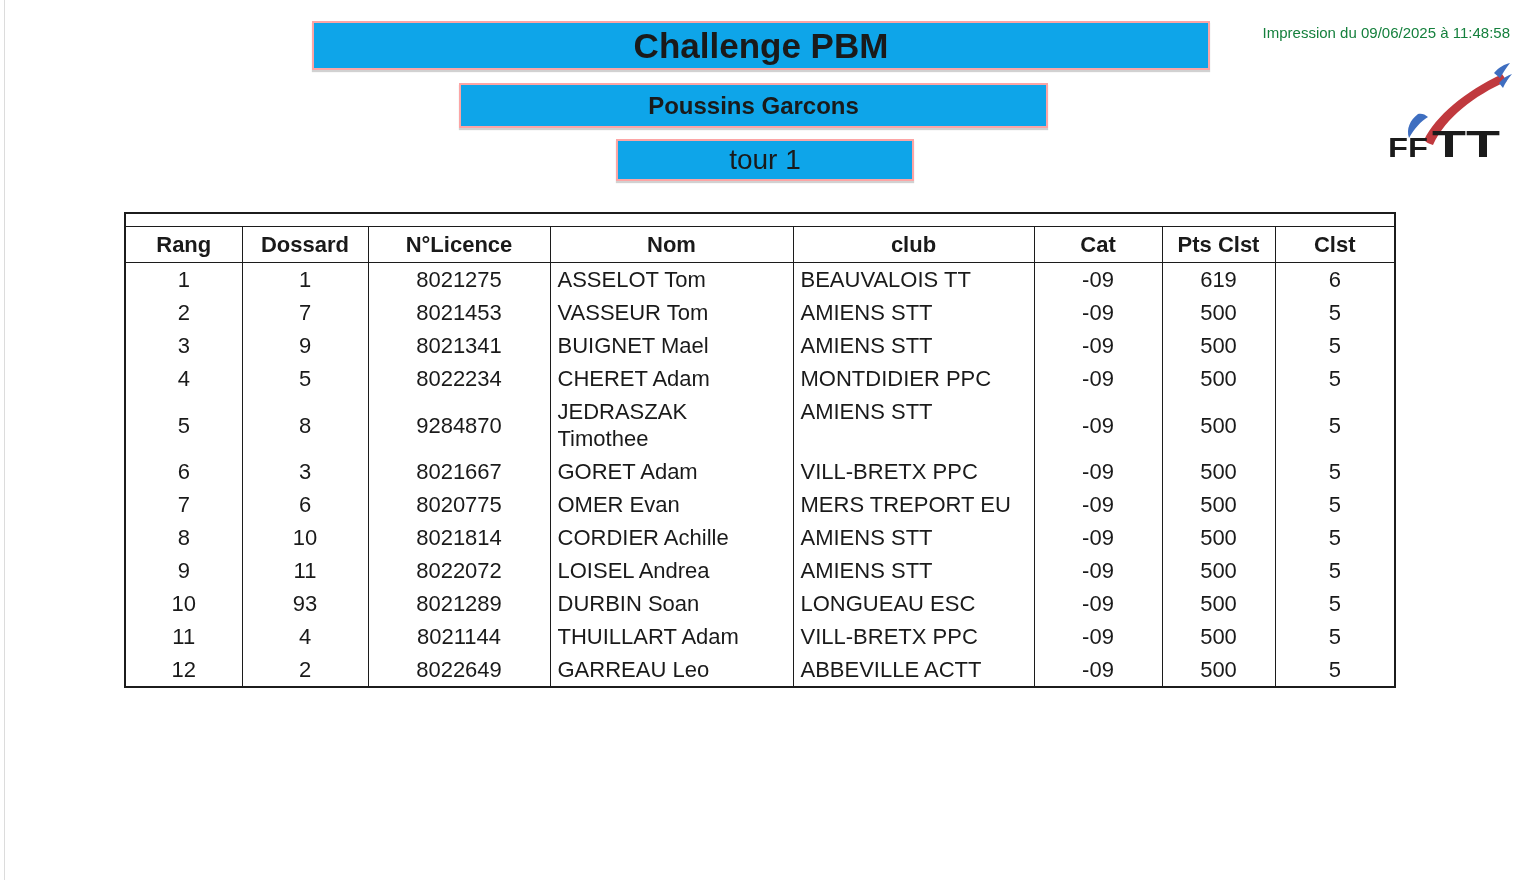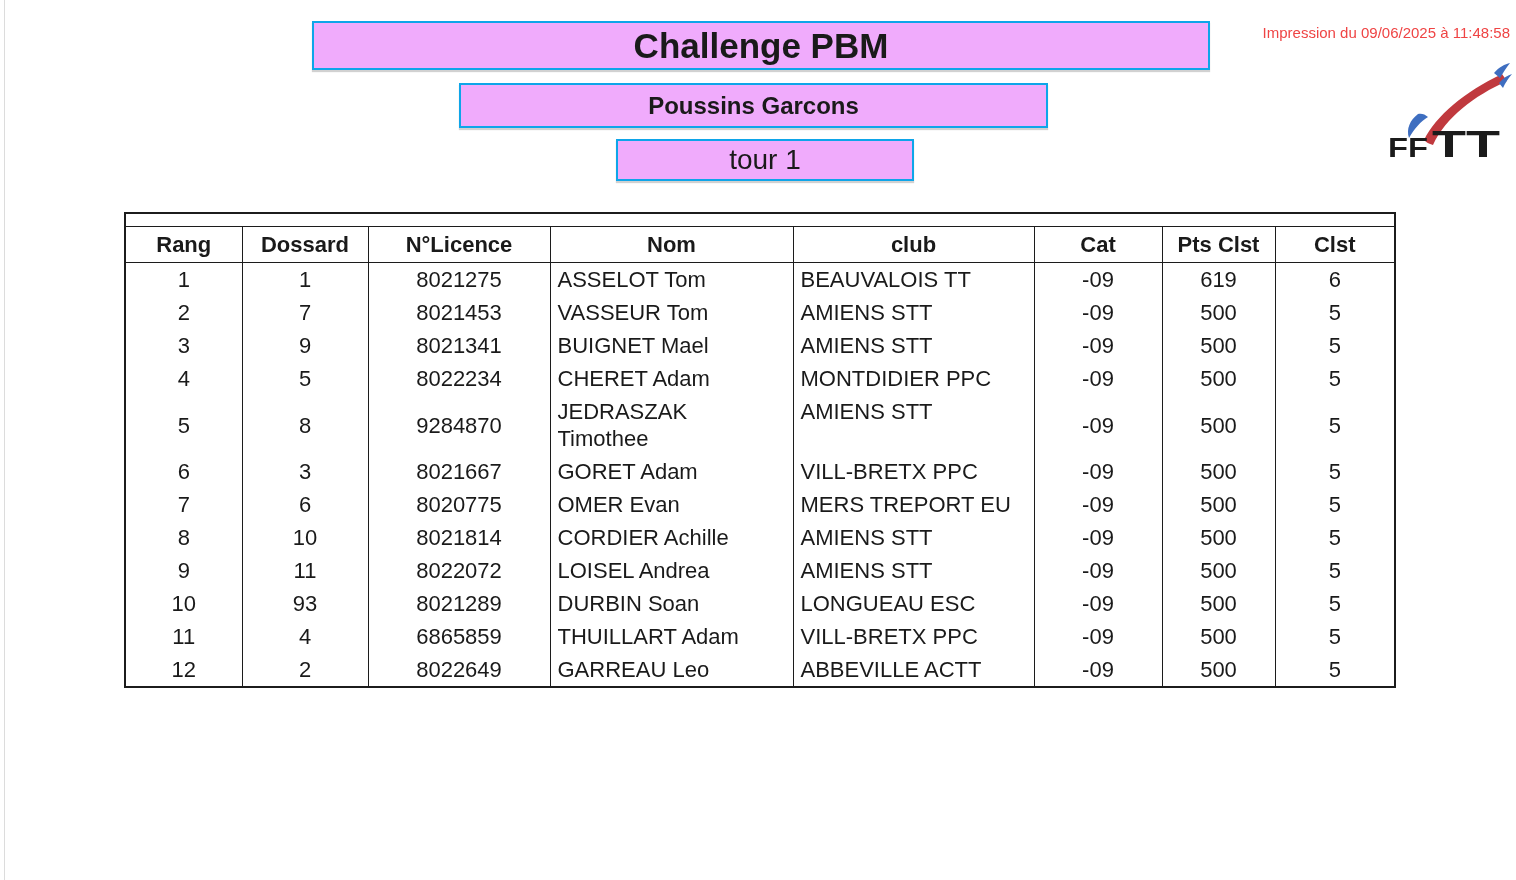--- a/index.html
+++ b/index.html
@@ -15,27 +15,27 @@
   .page-edge {
     position: absolute;
     left: 4px; top: 0;
     width: 1px; height: 100%;
     background: #dcdcdc;
   }
   .print-info {
     position: absolute;
     top: 24px; right: 6px;
     font-size: 15px;
-    color: #ef4444;
+    color: #15803d;
     white-space: nowrap;
   }
   .title-box {
     position: absolute;
-    background: #f0abfc;
-    border: 2px solid #0ea5e9;
+    background: #0ea5e9;
+    border: 2px solid #fca5a5;
     box-shadow: 0 2px 1px rgba(0,0,0,0.18);
     display: flex;
     align-items: center;
     justify-content: center;
     text-align: center;
   }
   .box-main     { left: 312px; top: 21px;  width: 894px; height: 45px; }
   .box-category { left: 459px; top: 83px;  width: 585px; height: 41px; }
   .box-round    { left: 616px; top: 139px; width: 294px; height: 38px; }
   .box-main .box-text     { font-size: 35px; font-weight: bold; }
@@ -244,21 +244,21 @@
             <td class="c-num">8021289</td>
             <td class="c-nom">DURBIN Soan</td>
             <td class="c-club">LONGUEAU ESC</td>
             <td class="c-num">-09</td>
             <td class="c-num">500</td>
             <td class="c-num">5</td>
           </tr>
           <tr>
             <td class="c-num">11</td>
             <td class="c-num">4</td>
-            <td class="c-num">6865859</td>
+            <td class="c-num">8021144</td>
             <td class="c-nom">THUILLART Adam</td>
             <td class="c-club">VILL-BRETX PPC</td>
             <td class="c-num">-09</td>
             <td class="c-num">500</td>
             <td class="c-num">5</td>
           </tr>
           <tr>
             <td class="c-num">12</td>
             <td class="c-num">2</td>
             <td class="c-num">8022649</td>

